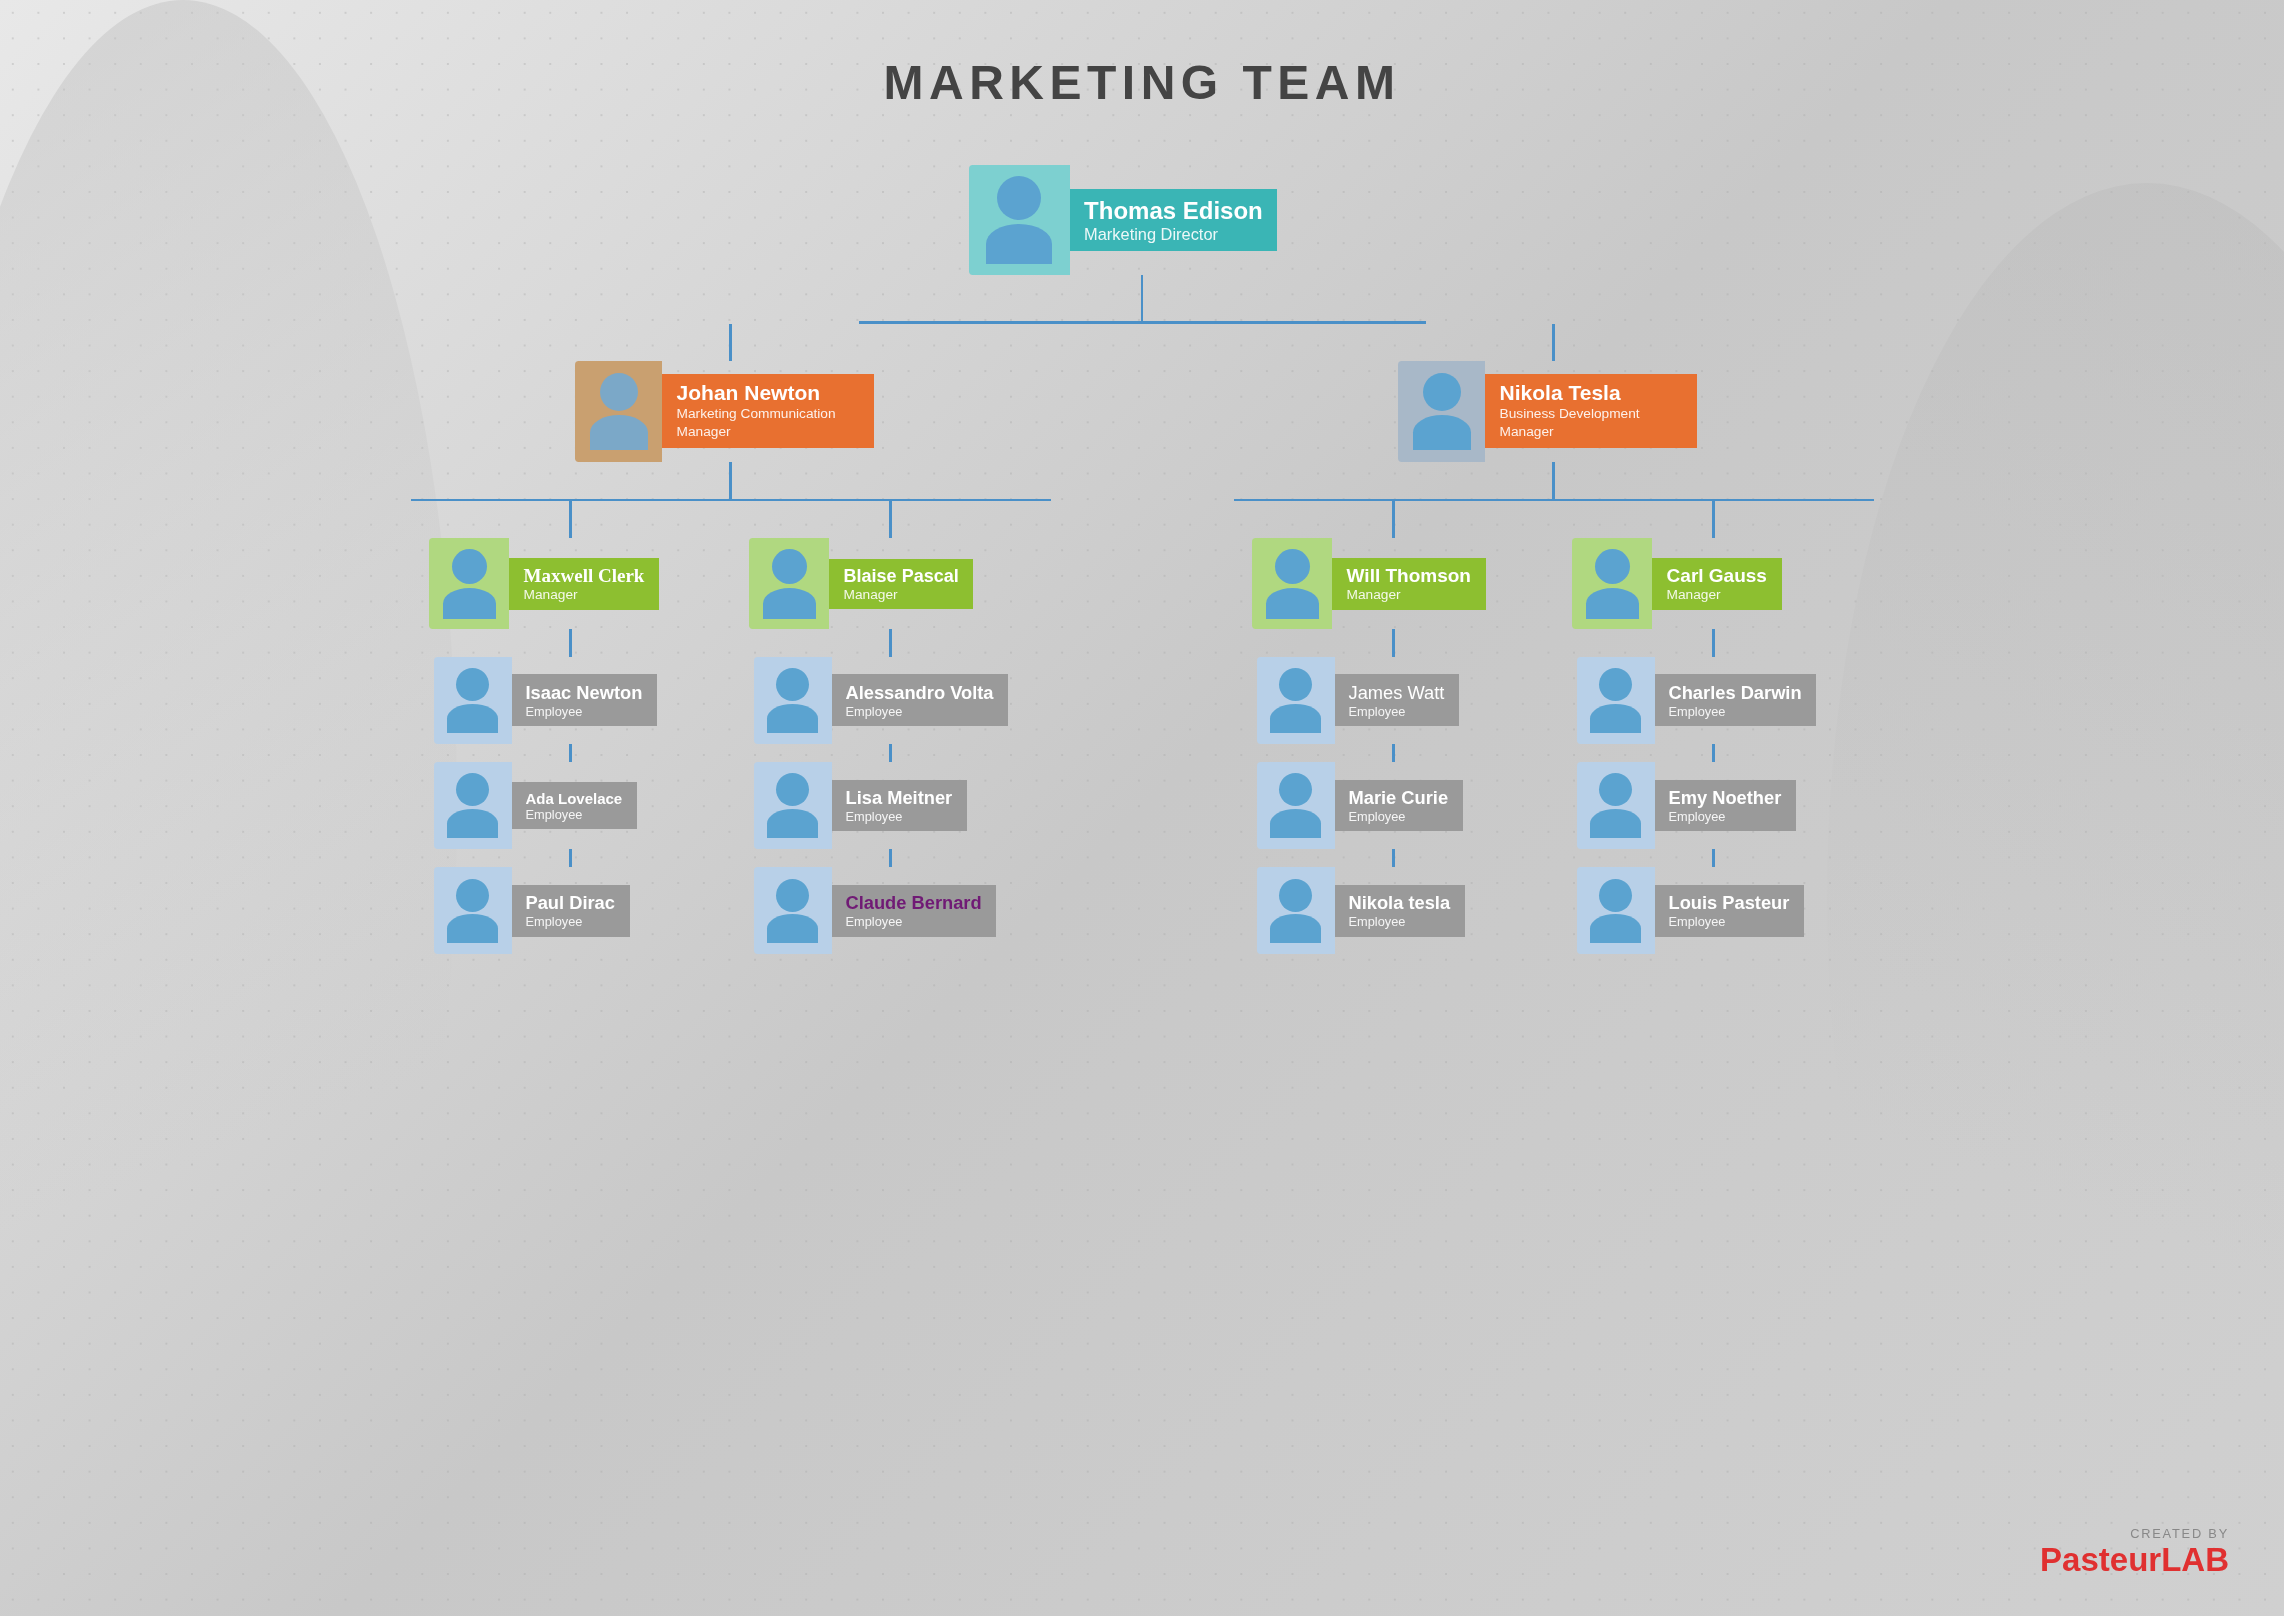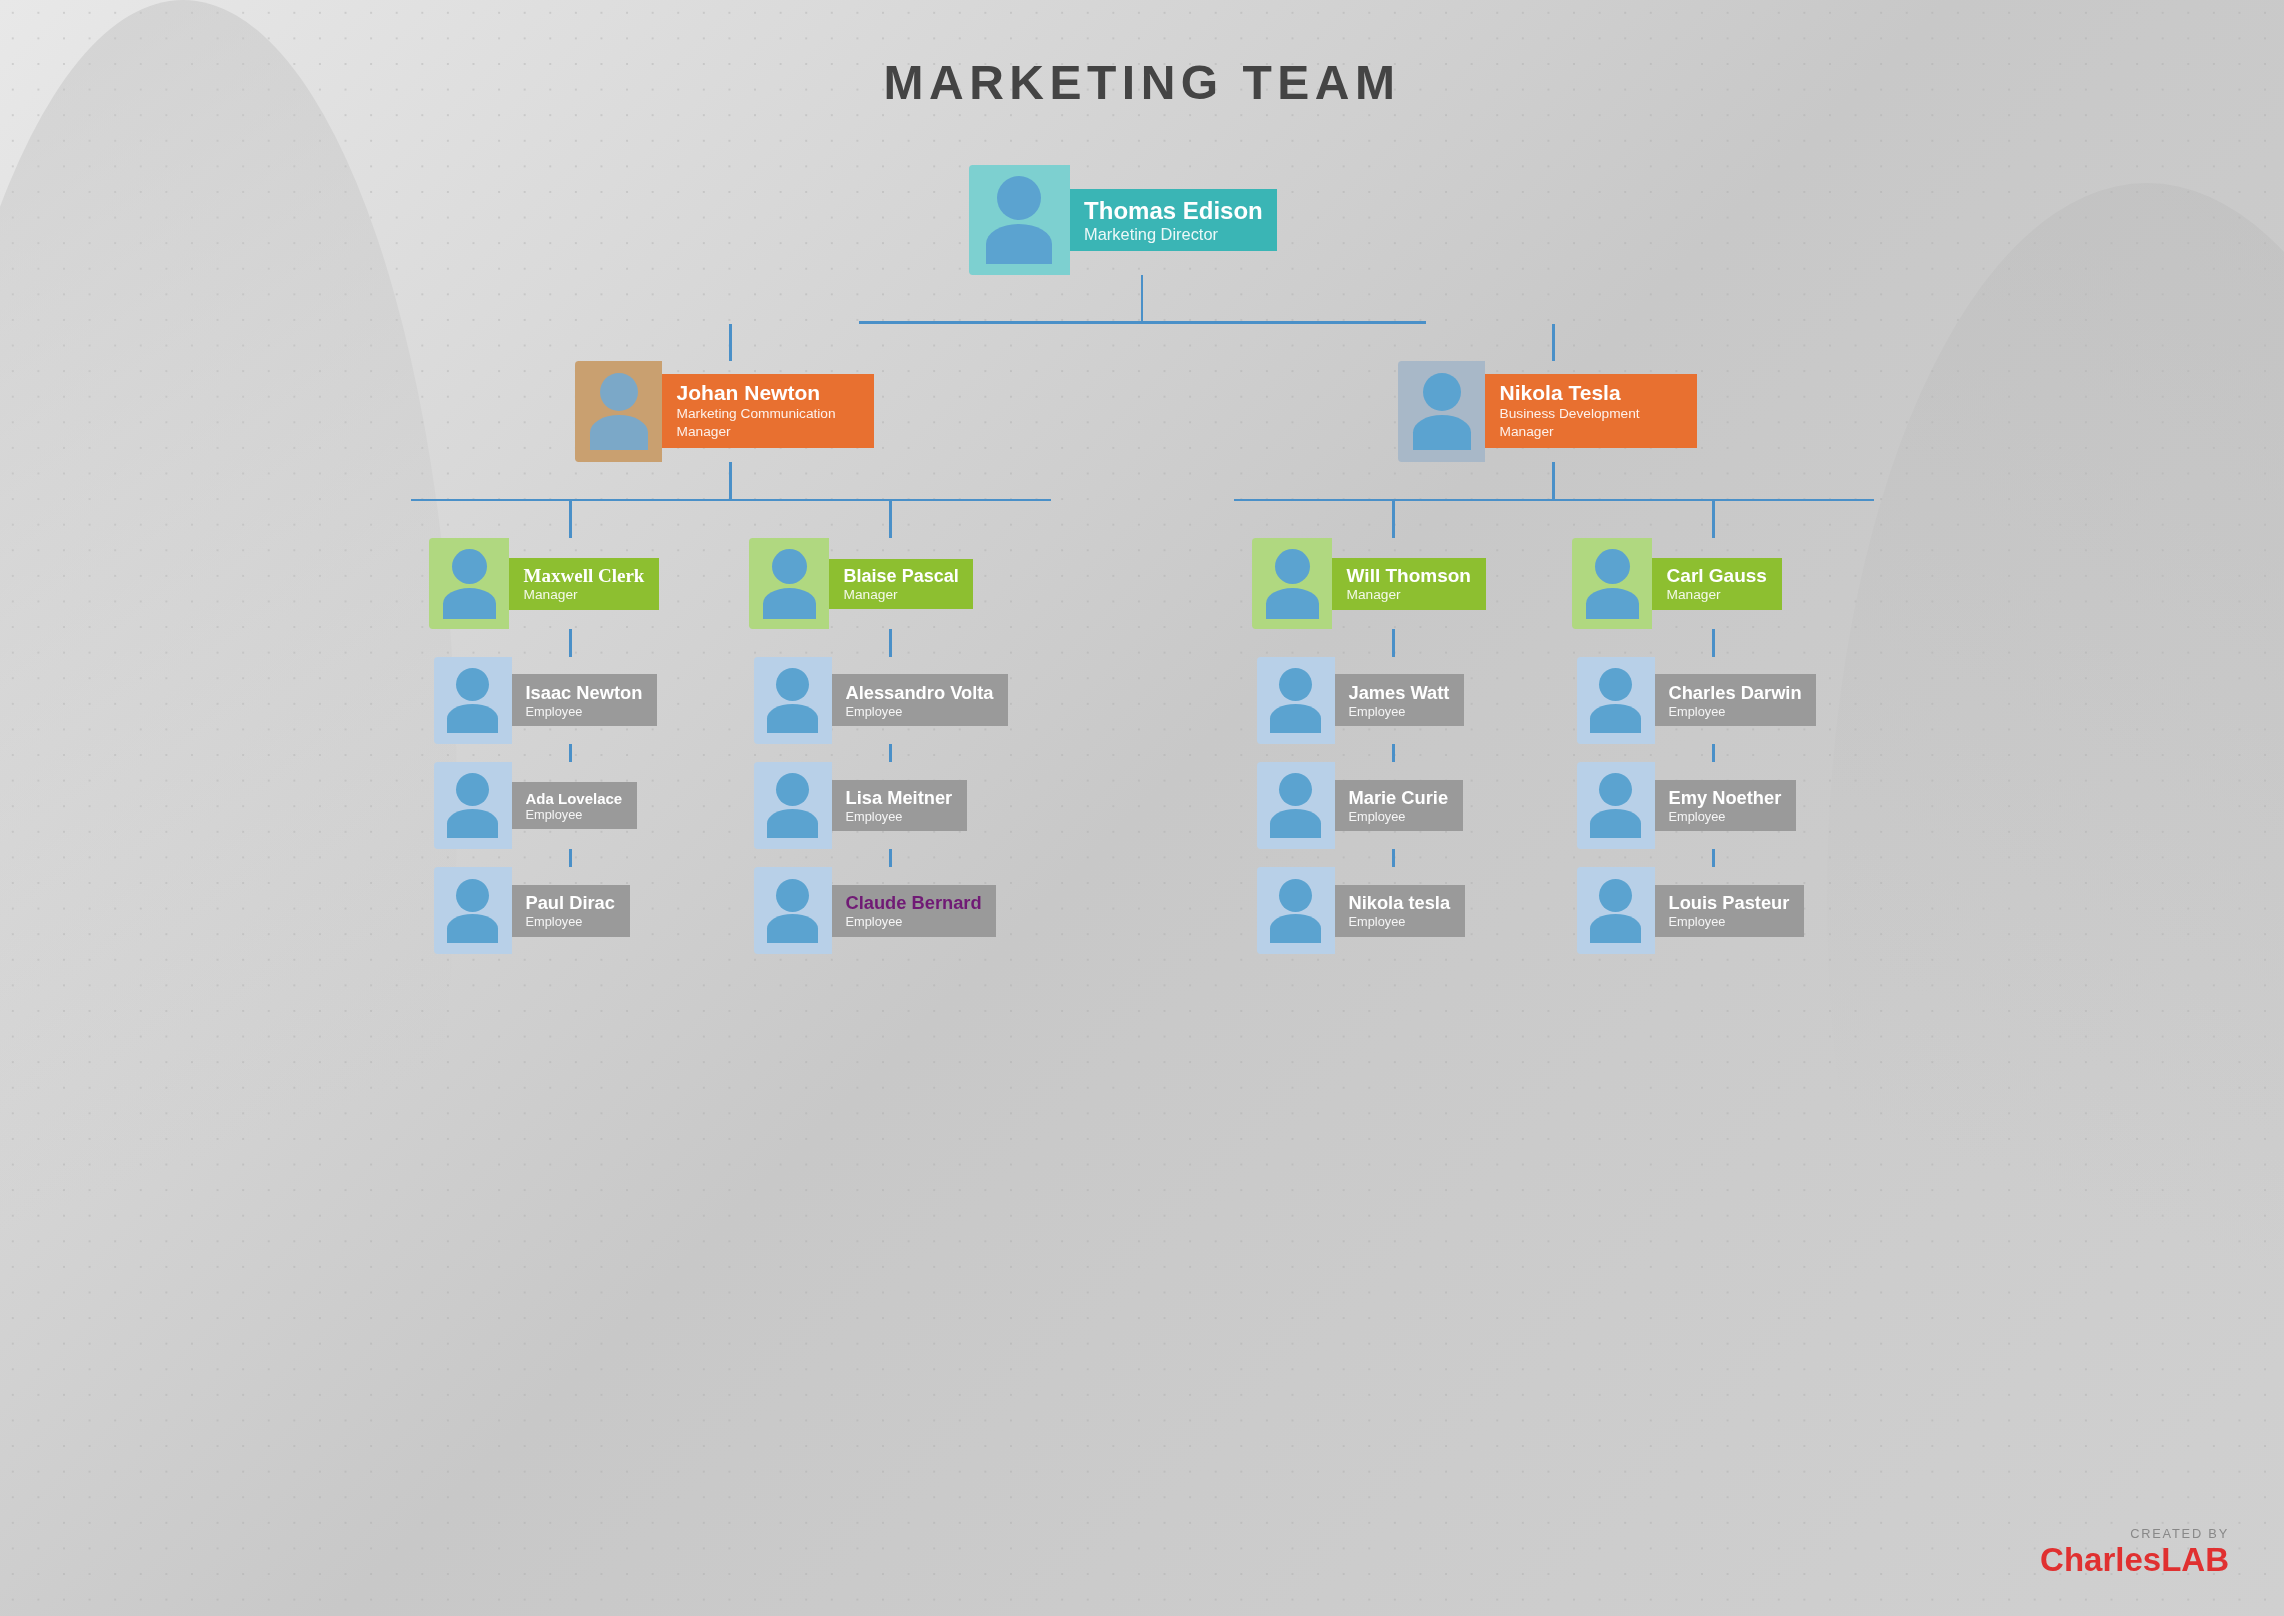--- a/index.html
+++ b/index.html
@@ -491,21 +491,21 @@
 
                 <div class="level-3-node">
                   <div class="node-card card-gray">
                     <div class="node-avatar" style="background:#b8d0e8;">
                       <div class="avatar-silhouette">
                         <div style="width:33px;height:33px;border-radius:50%;background:#5ba3d0;margin-bottom:2.7px;"></div>
                         <div style="width:51px;height:29px;border-radius:50% 50% 0 0;background:#5ba3d0;"></div>
                       </div>
                     </div>
                     <div class="node-info">
-                      <div class="node-name" style="font-size:18.3px;font-weight:700;color:white;">James Watt</div>
+                      <div class="node-name" style="font-size:18.3px;font-weight:400;color:white;">James Watt</div>
                       <div class="node-role" style="font-size:12.8px;color:rgba(255,255,255,0.9);">Employee</div>
                     </div>
                   </div>
                 </div>
 
                 <div class="v-line" style="height:18.3px;"></div>
 
                 <div class="level-3-node">
                   <div class="node-card card-gray">
                     <div class="node-avatar" style="background:#b8d0e8;">
@@ -615,17 +615,17 @@
           </div>
         </div>
 
       </div>
     </div>
   </div>
 
   <div class="watermark">
     <div class="watermark-created">CREATED BY</div>
     <div class="watermark-brand">
-      <span>Charles</span><span style="color:#e03030;">LAB</span>
+      <span>Pasteur</span><span style="color:#e03030;">LAB</span>
     </div>
   </div>
 </div>
 
 
 </body></html>

